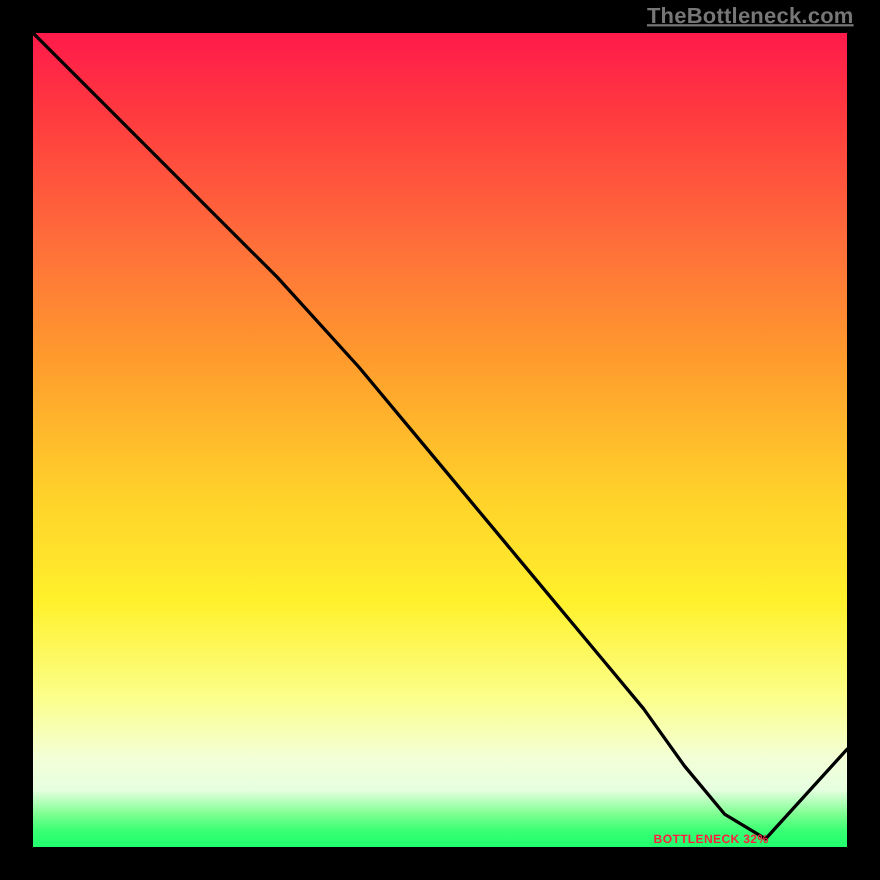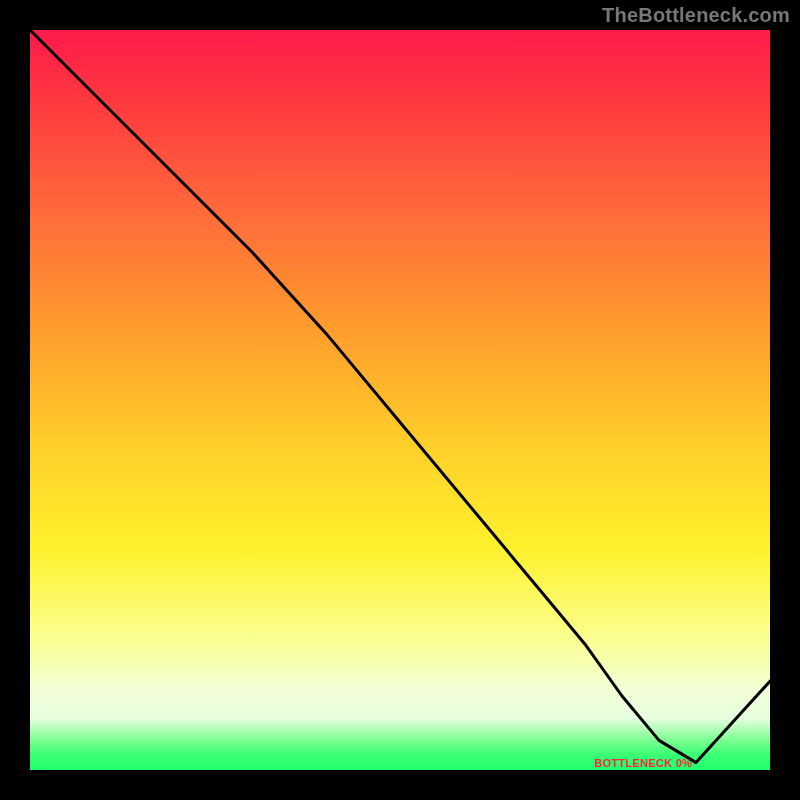--- a/index.html
+++ b/index.html
@@ -13,27 +13,28 @@
   }
   .frame {
     position: relative;
     width: 800px;
     height: 800px;
     background: #000;
   }
   .watermark {
     position: absolute;
     top: 4px;
-    right: 10px;
+    right: 24px;
     font-size: 20px;
     font-weight: 600;
     color: #777;
     letter-spacing: 0.2px;
     z-index: 4;
     user-select: none;
+    text-decoration: underline;
   }
   .plot-area {
     position: absolute;
     left: 30px;
     top: 30px;
     width: 740px;
     height: 740px;
     background: linear-gradient(
       to bottom,
       #ff1a4b 0%,
@@ -75,15 +76,15 @@
 <div class="frame">
 
   <div class="watermark">TheBottleneck.com</div>
 
   <div class="plot-area"></div>
 
   <svg class="curve" viewBox="0 0 740 740" preserveAspectRatio="none">
     <path id="curve-path" fill="none" stroke="#000" stroke-width="3" stroke-linejoin="round" stroke-linecap="round" d="M0.0 0.0 L74.0 74.0 L162.8 162.8 L222.0 222.0 L296.0 303.4 L370.0 392.2 L444.0 481.0 L518.0 569.8 L555.0 614.2 L592.0 666.0 L629.0 710.4 L666.0 732.6 L740.0 651.2"></path>
   </svg>
 
-  <div class="bottom-text" id="bottom-label" style="left: 594.2px; top: 756.6px;">BOTTLENECK 0%</div>
+  <div class="bottom-text" id="bottom-label" style="left: 594.2px; top: 756.6px;">BOTTLENECK 32%</div>
 
 </div>
 
 </body></html>

